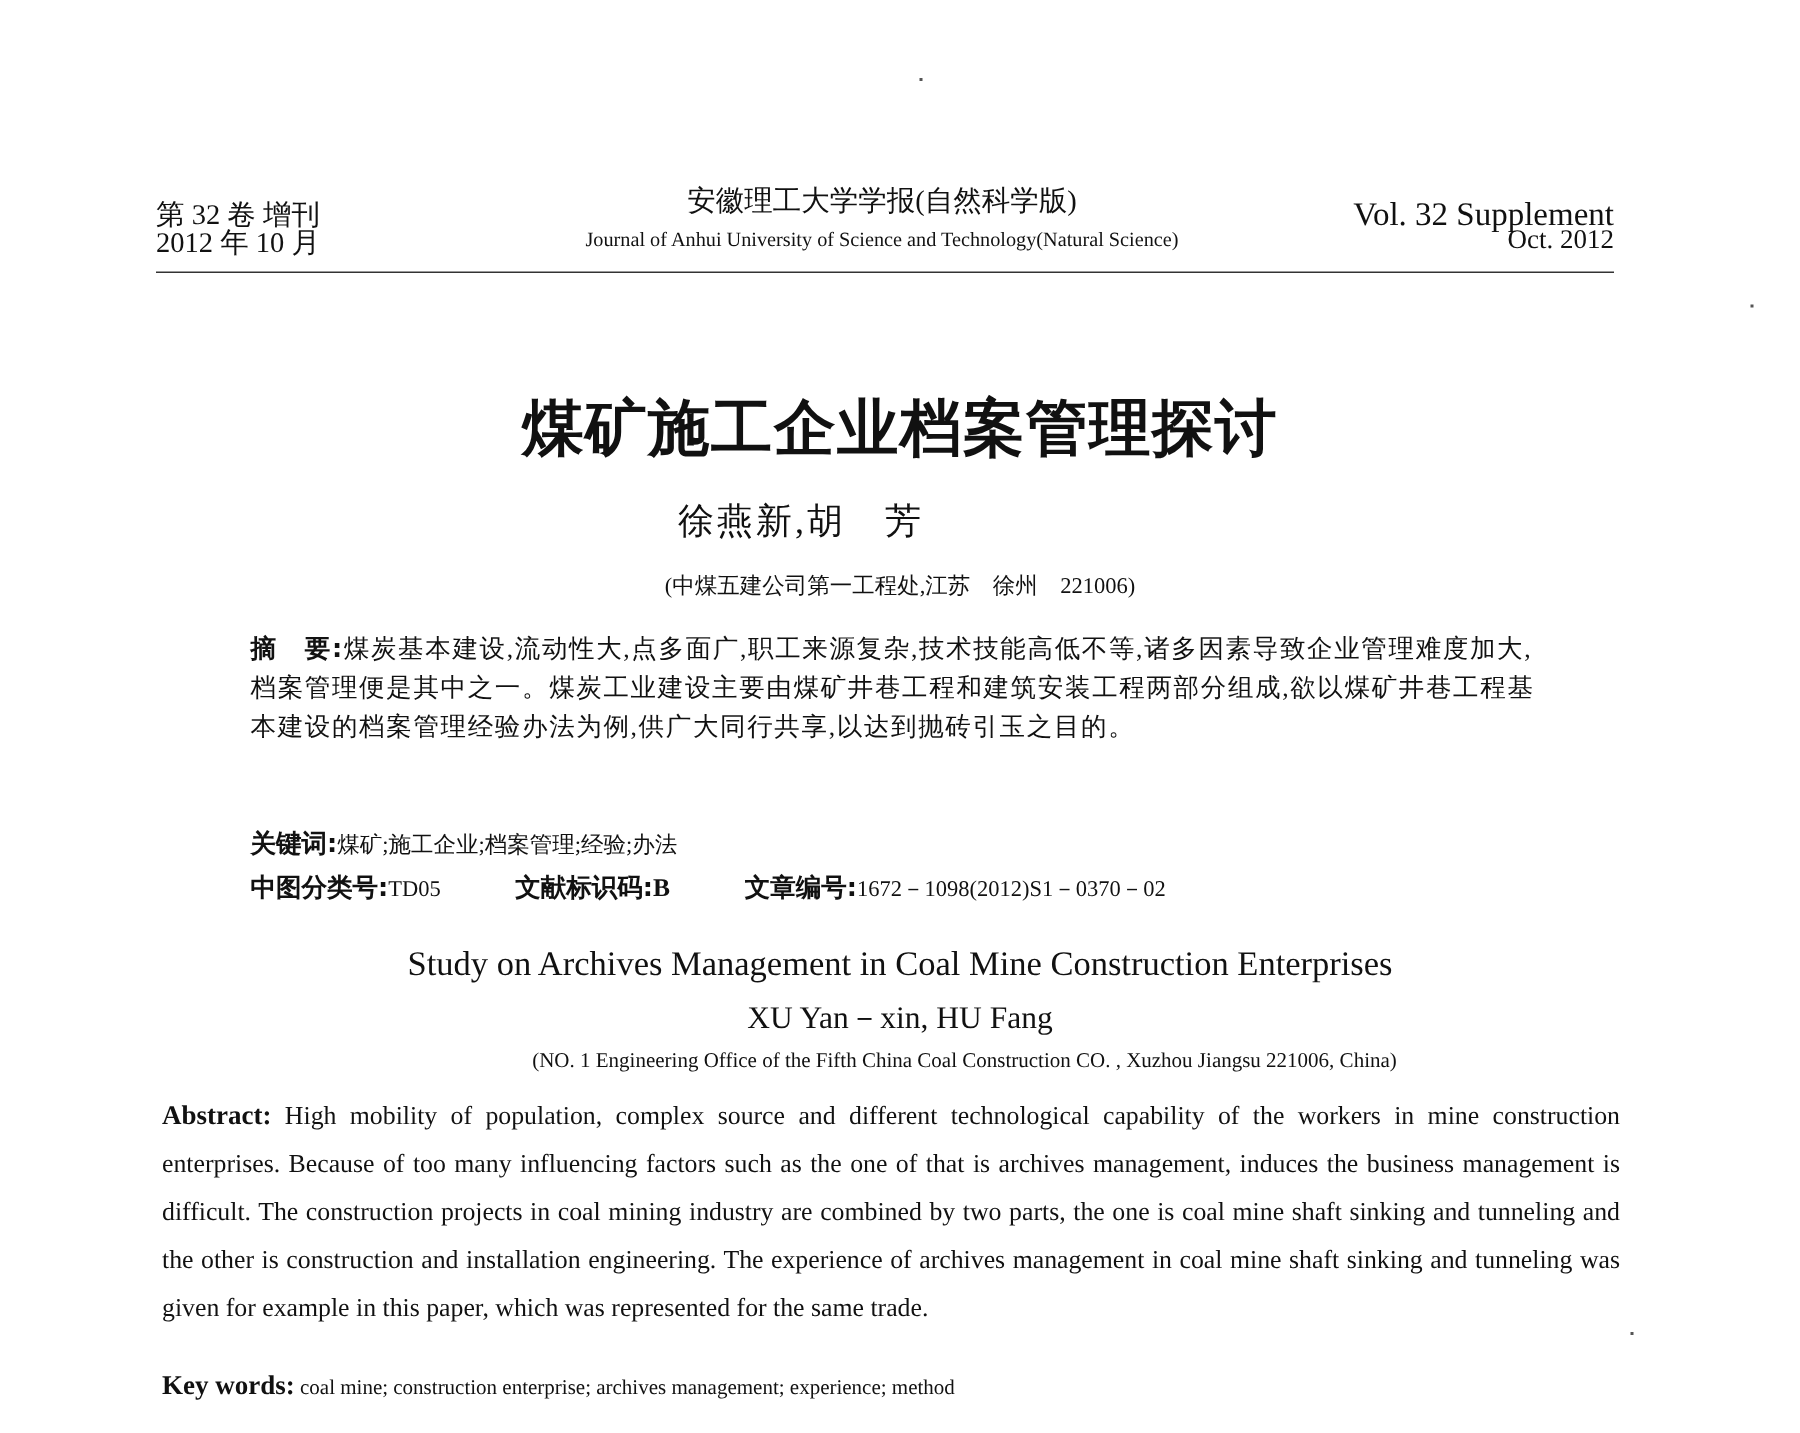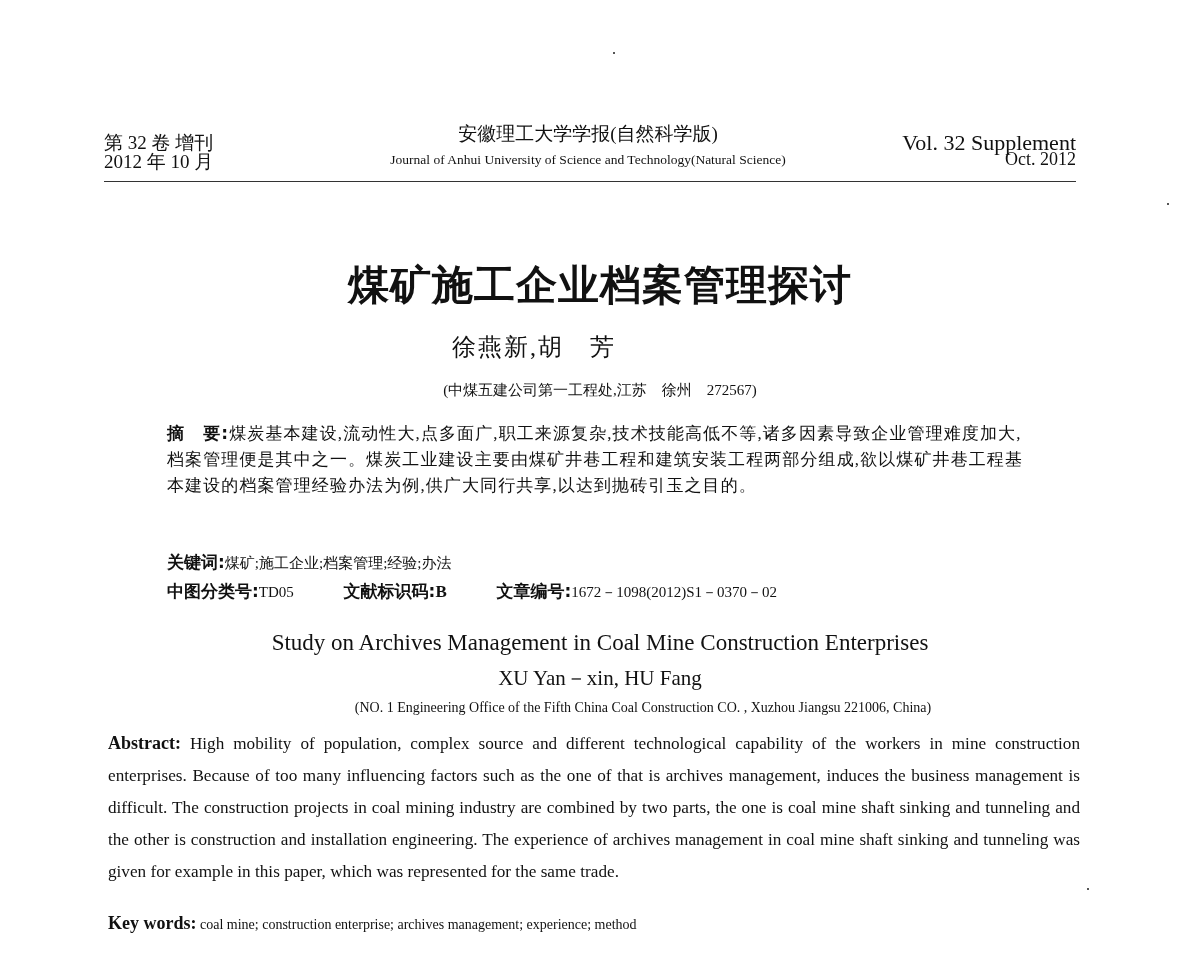--- a/index.html
+++ b/index.html
@@ -44,21 +44,21 @@
 <div class="abs serif hdr-l1">第 32 卷   增刊</div>
 <div class="abs serif hdr-l2">2012 年 10 月</div>
 <div class="abs serif hdr-c1">安徽理工大学学报(自然科学版)</div>
 <div class="abs serif hdr-c2">Journal of Anhui University of Science and Technology(Natural Science)</div>
 <div class="abs serif hdr-r1">Vol. 32   Supplement</div>
 <div class="abs serif hdr-r2">Oct. 2012</div>
 <div class="abs hdr-rule"></div>
 
 <div class="abs serif ttl-cn">煤矿施工企业档案管理探讨</div>
 <div class="abs serif auth-cn">徐燕新,胡　芳</div>
-<div class="abs serif affil-cn">(中煤五建公司第一工程处,江苏　徐州　272567)</div>
+<div class="abs serif affil-cn">(中煤五建公司第一工程处,江苏　徐州　221006)</div>
 
 <div class="abs serif abs-cn">
   <span class="lbl">摘　要:</span><span>煤炭基本建设,流动性大,点多面广,职工来源复杂,技术技能高低不等,诸多因素导致企业管理难度加大,档案管理便是其中之一。煤炭工业建设主要由煤矿井巷工程和建筑安装工程两部分组成,欲以煤矿井巷工程基本建设的档案管理经验办法为例,供广大同行共享,以达到抛砖引玉之目的。</span>
 </div>
 
 <div class="abs serif kw-cn">
   <span class="lbl">关键词:</span><span>煤矿;施工企业;档案管理;经验;办法</span>
 </div>
 
 <div class="abs serif cls-cn">

